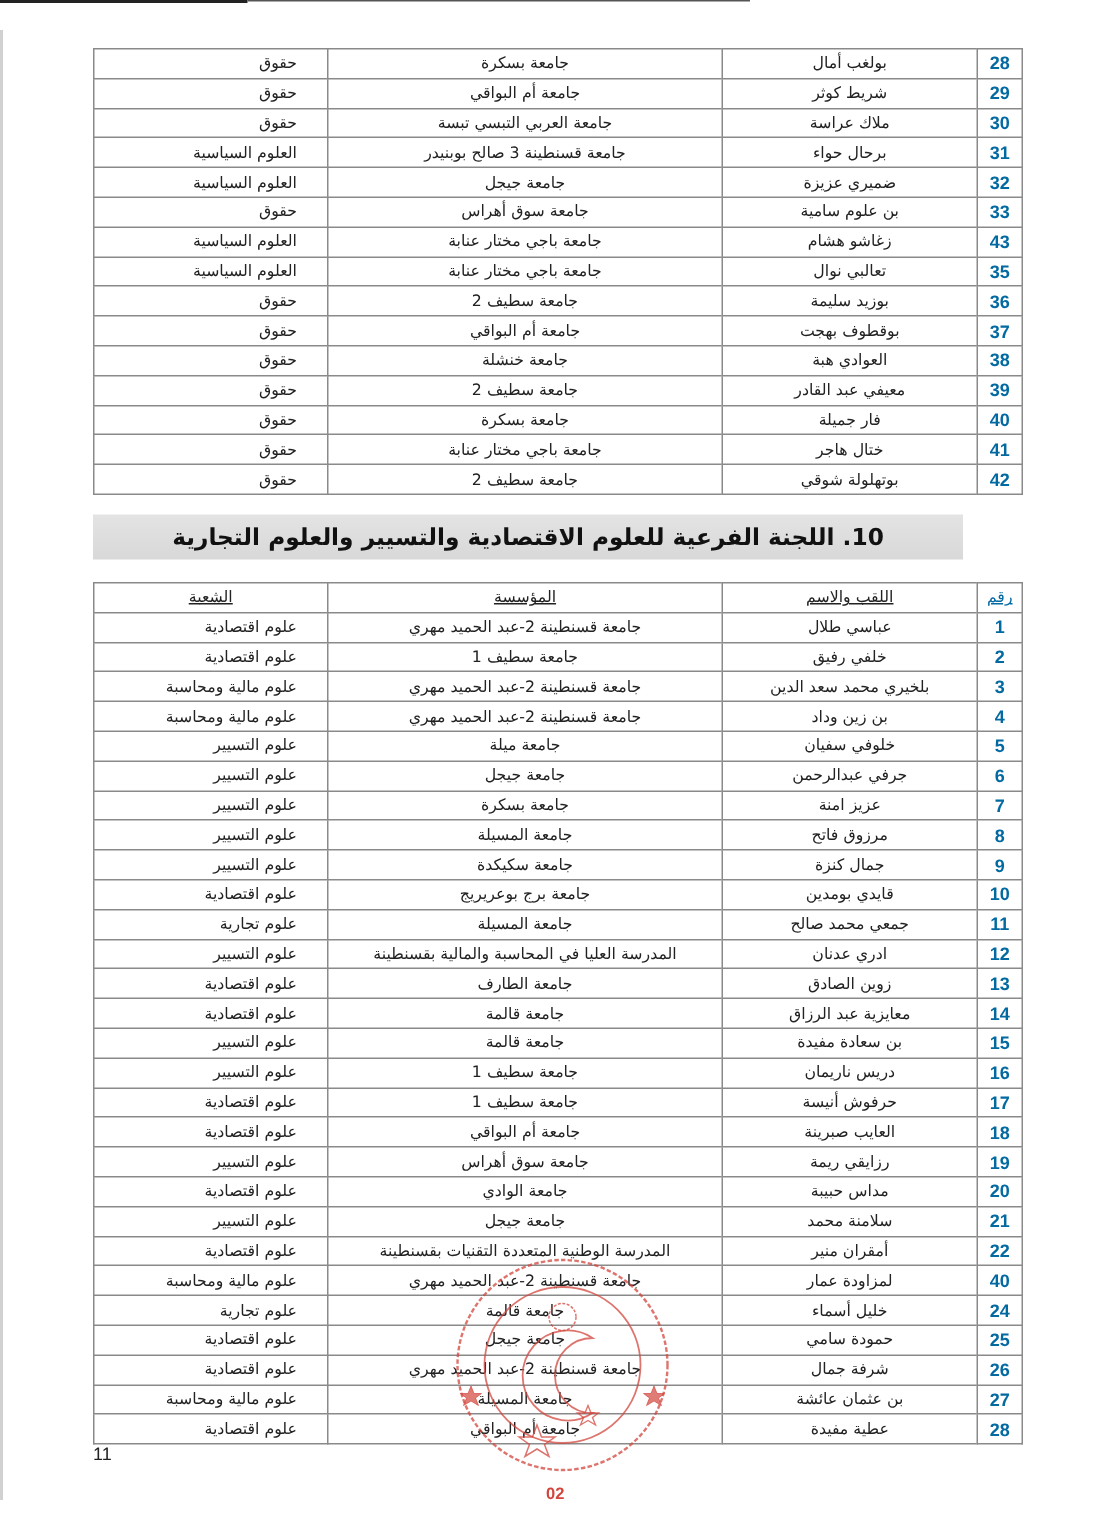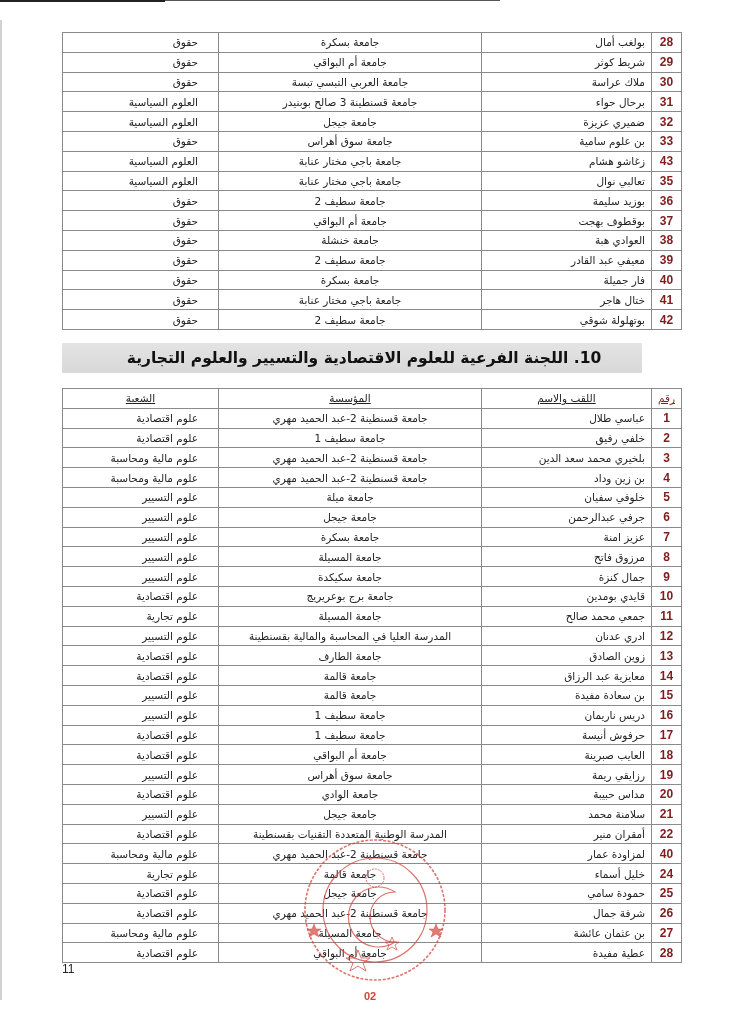--- a/index.html
+++ b/index.html
@@ -11,36 +11,36 @@
   .topline2 { position:absolute; left:165px; top:0; width:335px; height:1px; background:#555; }
   .leftedge { position:absolute; left:0; top:20px; width:2px; height:980px; background:#999; opacity:.45; }
   table.grid {
     position:absolute; border-collapse:collapse; direction:rtl; table-layout:fixed;
     font-family:"DejaVu Sans", sans-serif; color:#222;
   }
   table.grid td {
     border:1px solid #8a8a8a; padding:0 6px; height:18.8px; line-height:18px;
     font-size:10.5px; white-space:nowrap; overflow:hidden;
   }
-  table.grid td.num { text-align:center; font-family:"Liberation Sans", sans-serif; font-weight:bold; font-size:12px; color:#7f1d1d; }
-  table.grid td.name { text-align:right; }
+  table.grid td.num { text-align:center; font-family:"Liberation Sans", sans-serif; font-weight:bold; font-size:12px; color:#0369a1; }
+  table.grid td.name { text-align:center; }
   table.grid td.inst { text-align:center; }
   table.grid td.spec { text-align:right; padding-right:20px; }
   table.grid tr.head td { font-size:10.5px; text-align:center;text-decoration:underline; }
   table.grid tr.head td.num { font-weight:normal; font-size:10.5px; font-family:"DejaVu Sans", sans-serif; text-align:right; }
   #t1 { left:62px; top:32px; width:619px; }
   #t2 { left:62px; top:388px; width:619px; }
   .heading-band {
     position:absolute; left:62px; top:343px; width:580px; height:30px;
     background:linear-gradient(#e2e2e2,#d6d6d6); opacity:.95;
   }
   .heading {
     position:absolute; left:62px; top:343px; width:580px; height:30px;
     direction:rtl; text-align:center; line-height:30px;
-    font-family:"DejaVu Sans", sans-serif; font-weight:bold; font-size:15.5px; color:#111;margin-left:12px;
+    font-family:"DejaVu Sans", sans-serif; font-weight:bold; font-size:15.5px; color:#111;
   }
   .pagenum {
     position:absolute; left:62px; top:962px; font-family:"Liberation Sans", sans-serif;
     font-size:12px; color:#222;
   }
   .stamp { position:absolute; left:300px; top:832px; width:150px; height:170px; pointer-events:none; }
   .stamp-code {
     position:absolute; left:364px; top:990px; font-family:Liberation Sans, sans-serif;
     font-size:11px; color:#d2453c; font-weight:bold;
   }

